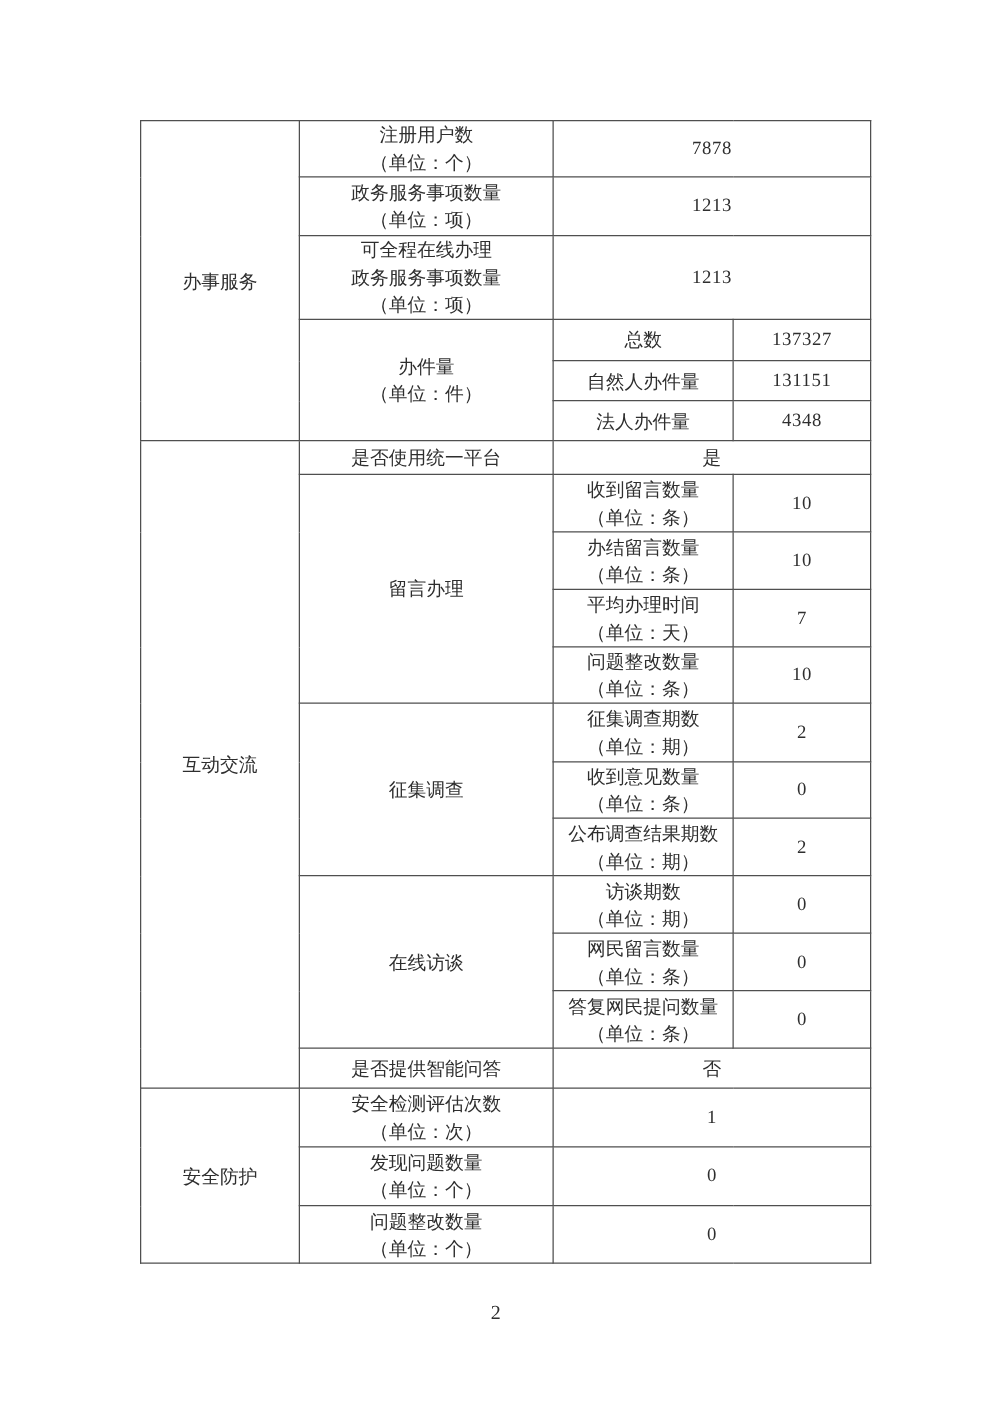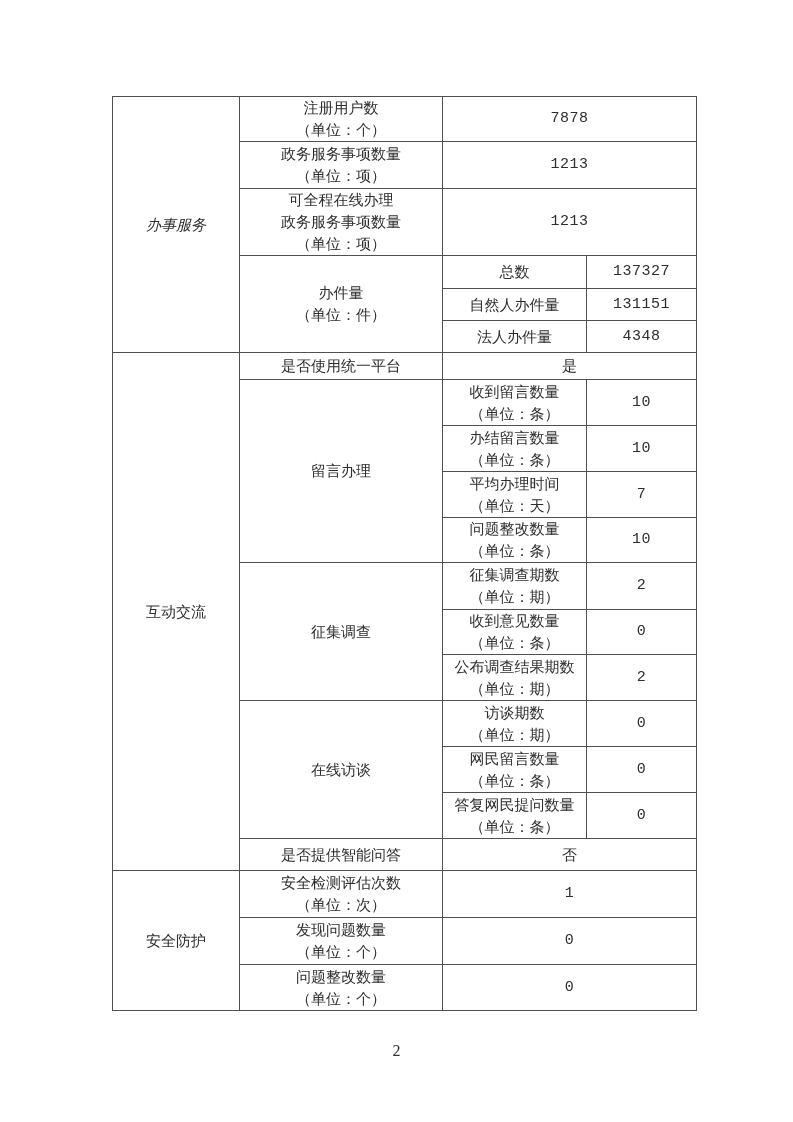--- a/index.html
+++ b/index.html
@@ -30,25 +30,24 @@
     vertical-align: middle;
     padding: 0;
     font-size: 15px;
     line-height: 22px;
     color: #2e2e2e;
     overflow: hidden;
   }
   td.group-top {
     vertical-align: top;
     padding-top: 12px;
-    font-style: italic;
   }
   .line { display: block; }
   .num {
-    font-family: Liberation Mono, monospace;
+    font-family: Liberation Serif, serif;
     letter-spacing: 0.5px;
   }
   .page-number {
     position: absolute;
     left: 0;
     top: 1042px;
     width: 100%;
     text-align: center;
     font-size: 16px;
     font-family: "Liberation Serif", "DejaVu Serif", serif;

